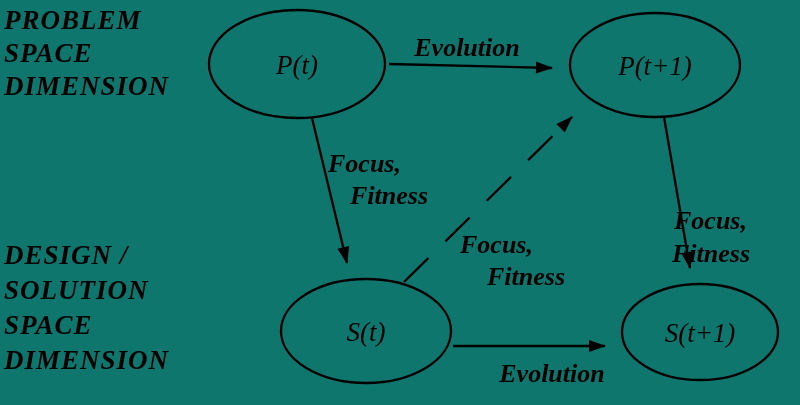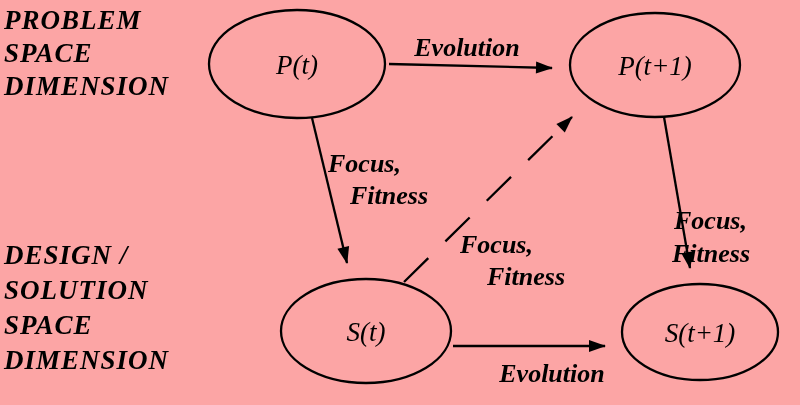--- a/index.html
+++ b/index.html
@@ -4,21 +4,21 @@
 <style>
   html, body {
     margin: 0;
     padding: 0;
     background: #ffffff;
   }
   .stage {
     position: relative;
     width: 800px;
     height: 405px;
-    background: #fca5a5;
+    background: #0f766e;
     overflow: hidden;
   }
   svg {
     display: block;
   }
   .shape {
     fill: none;
     stroke: #000000;
     stroke-width: 2.3;
   }

